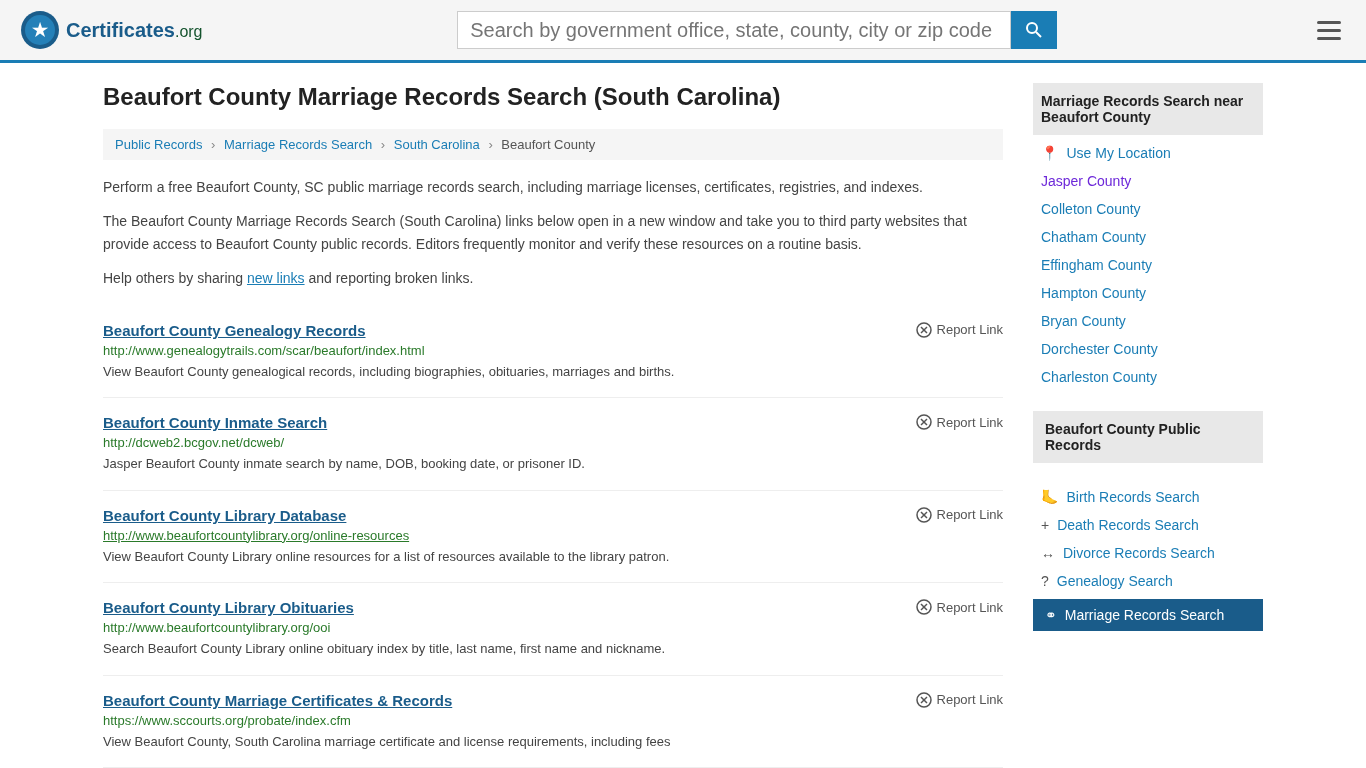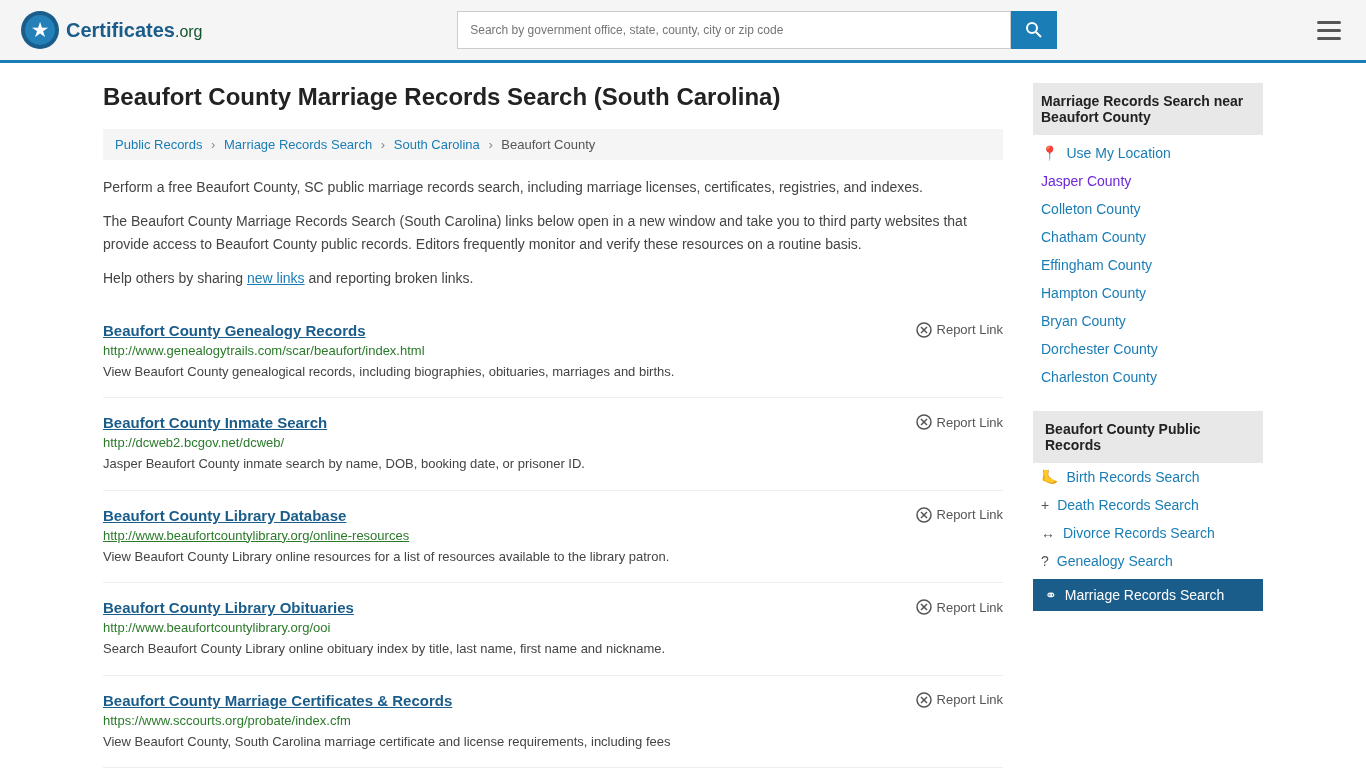--- a/index.html
+++ b/index.html
@@ -123,21 +123,21 @@
     <svg id="logo-icon" viewBox="0 0 40 40">
       <circle cx="20" cy="20" r="19" fill="#1a5c8a"></circle>
       <circle cx="20" cy="20" r="15" fill="#2480b8"></circle>
       <text x="20" y="26" text-anchor="middle" font-size="18" fill="white" font-weight="bold">★</text>
     </svg>
     <div>
       <span style="font-size:20px;font-weight:bold;color:#1a5c8a;">Certificates</span><span style="color:#14532d;font-size:16px;">.org</span>
     </div>
   </div>
   <div id="search-area">
-    <input type="text" id="search-input" style="flex: 1 1 0%; padding: 8px 12px; border: 1px solid rgb(204, 204, 204); font-size: 12px; height: 38px; outline: none;" placeholder="Search by government office, state, county, city or zip code">
+    <input type="text" id="search-input" style="flex: 1 1 0%; padding: 8px 12px; border: 1px solid rgb(204, 204, 204); font-size: 20px; height: 38px; outline: none;" placeholder="Search by government office, state, county, city or zip code">
     <button id="search-btn" style="background:#1a7db5;border:none;padding:8px 14px;cursor:pointer;height:38px;">
       <svg width="18" height="18" viewBox="0 0 18 18" fill="white">
         <circle cx="7" cy="7" r="5" stroke="white" stroke-width="2" fill="none"></circle>
         <line x1="11" y1="11" x2="16" y2="16" stroke="white" stroke-width="2"></line>
       </svg>
     </button>
   </div>
   <button id="menu-btn" style="background:none;border:none;cursor:pointer;display:flex;flex-direction:column;gap:5px;padding:5px;">
     <span style="display:block;width:24px;height:3px;background:#555;border-radius:2px;"></span>
     <span style="display:block;width:24px;height:3px;background:#555;border-radius:2px;"></span>
@@ -277,21 +277,21 @@
           <div style="padding: 6px 8px; display: flex; align-items: center; gap: 8px;">
             <a href="#" style="color:#1a7db5;text-decoration:none;font-size:14px;">Dorchester County</a>
           </div>
           <div style="padding: 6px 8px; display: flex; align-items: center; gap: 8px;">
             <a href="#" style="color:#1a7db5;text-decoration:none;font-size:14px;">Charleston County</a>
           </div>
         </div>
     </div>
 
     <div>
-      <div style="background:#e8e8e8;padding:10px 12px;font-size:14px;font-weight:bold;color:#222;margin-bottom:0;">Beaufort County Public Records</div>
+      <div style="background:#e8e8e8;padding:10px 12px;font-size:14px;font-weight:bold;color:#222;margin-bottom:20px;">Beaufort County Public Records</div>
       <div id="public-records-items">
           <div style="padding: 6px 8px; display: flex; align-items: center; gap: 8px;">
             <span style="font-size:14px;color:#555;">🦶</span>
       <a href="#" style="color:#1a7db5;text-decoration:none;font-size:14px;">Birth Records Search</a>
           </div>
           <div style="padding: 6px 8px; display: flex; align-items: center; gap: 8px;">
             <span style="font-size:14px;color:#555;">+</span>
       <a href="#" style="color:#1a7db5;text-decoration:none;font-size:14px;">Death Records Search</a>
           </div>
           <div style="padding: 6px 8px; display: flex; align-items: center; gap: 8px;">

